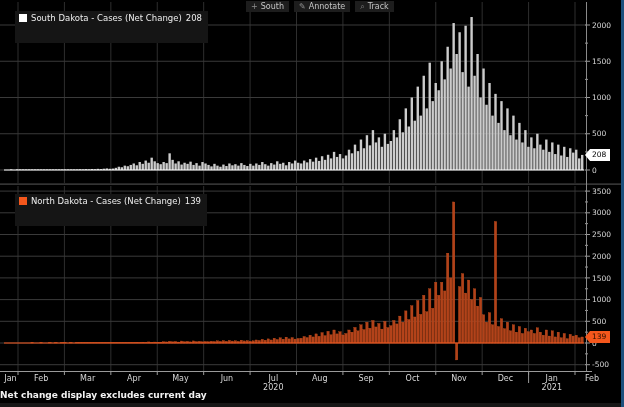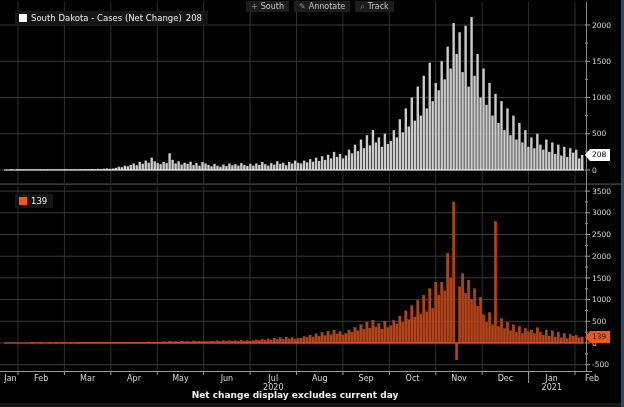--- a/index.html
+++ b/index.html
@@ -4,30 +4,30 @@
 <style>
   html,body{margin:0;padding:0;background:#000;}
   .screen{position:relative;width:624px;height:407px;background:#000;overflow:hidden;
           font-family:"DejaVu Sans",sans-serif;}
   #chart-svg{position:absolute;left:0;top:0;}
   .toolbar{position:absolute;left:246px;top:1px;display:flex;gap:5px;z-index:5;}
   .tbtn{background:#1d1d1d;color:#c4c4c4;font-size:8px;line-height:11px;height:11px;
         padding:0 5px;display:flex;align-items:center;cursor:default;}
   .tbtn .ticon{color:#8f8f8f;margin-right:3px;font-size:8px;}
   .legend{position:absolute;background:#151515;color:#ededed;font-size:8.5px;
-          padding:2px 6px 2px 4px;display:flex;align-items:center;gap:4px;z-index:4;white-space:nowrap;}
+          padding:2px 6px 20px 4px;display:flex;align-items:center;gap:4px;z-index:4;white-space:nowrap;}
   .legend .swatch{width:8px;height:8px;display:inline-block;}
   .legend-top{left:15px;top:11px;}
   .legend-bottom{left:15px;top:194px;}
   .badge{position:absolute;left:585px;font-size:7.5px;line-height:10px;
          padding:1px 4px 1px 7px;z-index:4;
          clip-path:polygon(0 50%,5px 0,100% 0,100% 100%,5px 100%);}
   .badge-top{top:149px;background:#ffffff;color:#000000;}
   .badge-bottom{top:331px;background:#f4571c;color:#2a1000;}
-  .footer-note{position:absolute;left:0;top:390px;width:590px;text-align:center;
+  .footer-note{position:absolute;left:0;top:390px;width:590px;text-align:left;
                color:#f2f2f2;font-size:9px;font-weight:bold;z-index:4;}
   .blue-edge{position:absolute;right:0;top:0;width:3px;height:407px;background:#1d4f7c;z-index:6;}
   .bottom-strip{position:absolute;left:0;top:403px;width:624px;height:4px;background:#161616;}
 </style>
 </head>
 <body>
 
 <div class="screen">
 
   <svg id="chart-svg" width="624" height="407">
@@ -542,20 +542,21 @@
   </div>
 
   <div class="legend legend-top">
     <span class="swatch" id="swatch-0" style="background: rgb(255, 255, 255);"></span>
     <span>South Dakota - Cases (Net Change)</span>
     <span>208</span>
   </div>
 
   <div class="legend legend-bottom">
     <span class="swatch" id="swatch-1" style="background: rgb(244, 87, 28);"></span>
+    <span>North Dakota - Cases (Net Change)</span>
     <span>139</span>
   </div>
 
   <div class="badge badge-top">208</div>
   <div class="badge badge-bottom">139</div>
 
   <div class="footer-note">Net change display excludes current day</div>
 
   <div class="bottom-strip"></div>
   <div class="blue-edge"></div>

